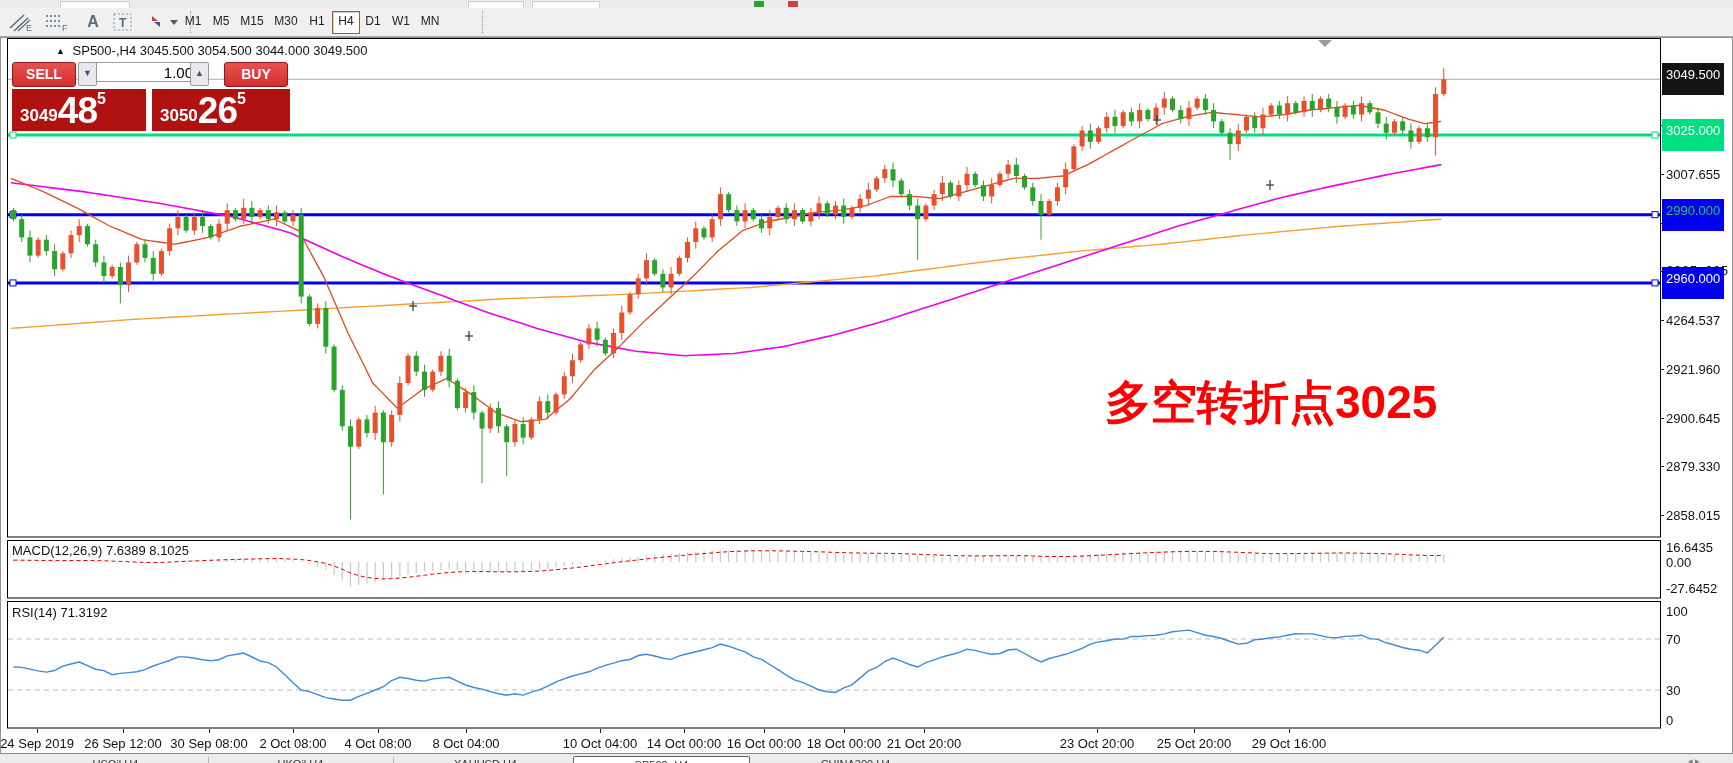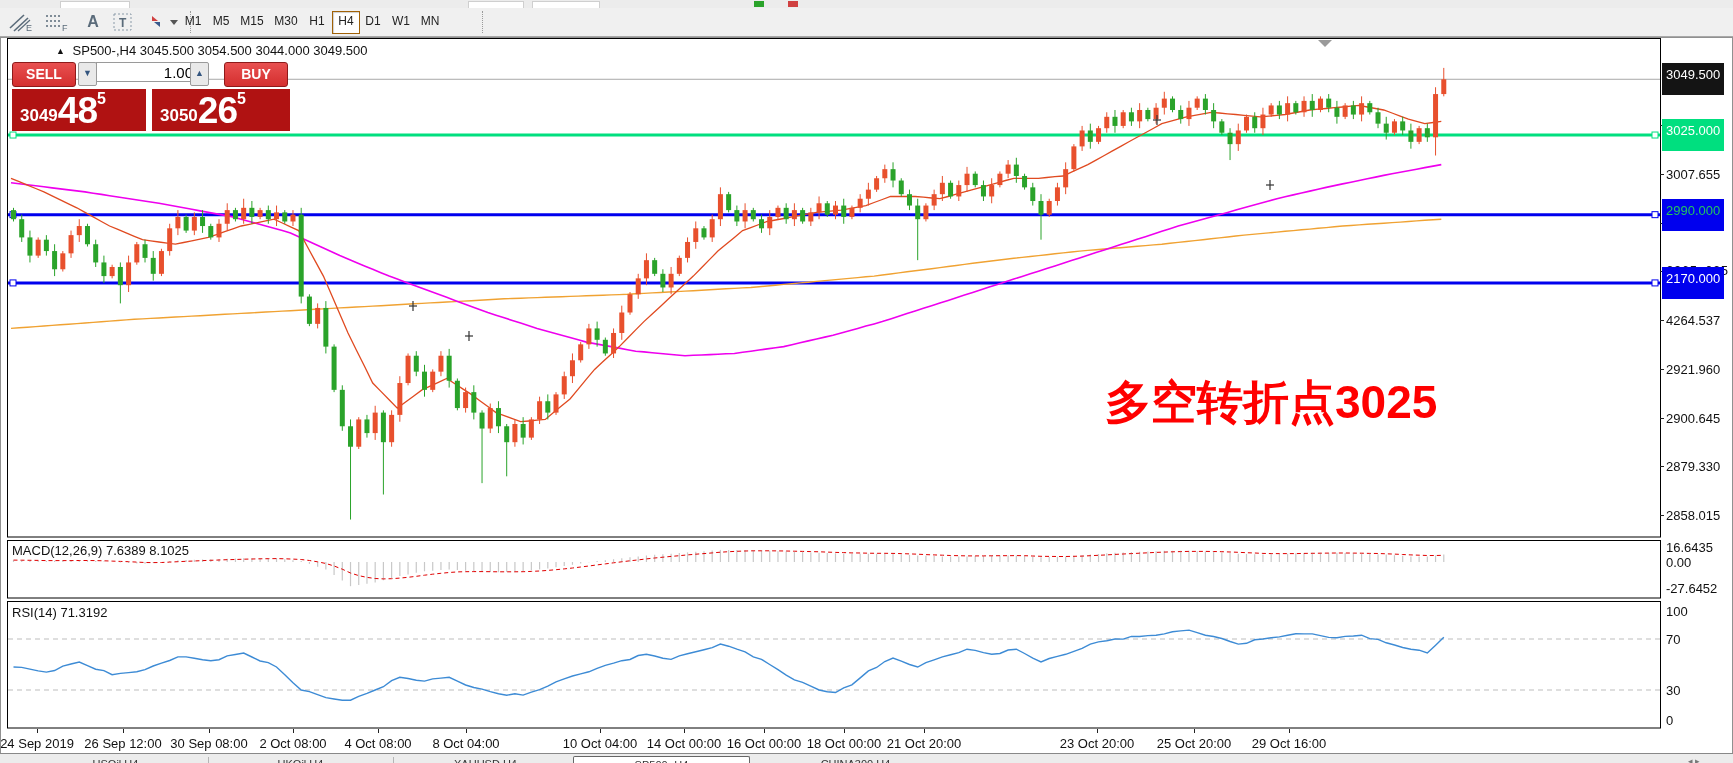--- a/index.html
+++ b/index.html
@@ -705,21 +705,21 @@
       <div class="tick-label" style="top: 369.47px;">2921.960</div>
       <div class="tick-dash" style="top: 417.968px;"></div>
       <div class="tick-label" style="top: 417.968px;">2900.645</div>
       <div class="tick-dash" style="top: 466.466px;"></div>
       <div class="tick-label" style="top: 466.466px;">2879.330</div>
       <div class="tick-dash" style="top: 514.964px;"></div>
       <div class="tick-label" style="top: 514.964px;">2858.015</div>
       <div class="price-badge" style="top: 79.2778px; background: rgb(20, 20, 20); color: rgb(255, 255, 255);">3049.500</div>
       <div class="price-badge" style="top: 135.023px; background: rgb(0, 223, 127); color: rgb(255, 255, 255);">3025.000</div>
       <div class="price-badge" style="top: 214.658px; background: rgb(0, 0, 238); color: #22c55e;">2990.000</div>
-      <div class="price-badge" style="top: 282.917px; background: rgb(0, 0, 238); color: rgb(255, 255, 255);">2170.000</div>
+      <div class="price-badge" style="top: 282.917px; background: rgb(0, 0, 238); color: rgb(255, 255, 255);">2960.000</div>
     </div>
   <div id="indicator-axes">
       <div class="tick-label" style="top: 547px;">16.6435</div>
       <div class="tick-label" style="top: 562px;">0.00</div>
       <div class="tick-label" style="top: 587.71px;">-27.6452</div>
       <div class="tick-label" style="top: 611px;">100</div>
       <div class="tick-label" style="top: 639px;">70</div>
       <div class="tick-label" style="top: 690px;">30</div>
       <div class="tick-label" style="top: 720px;">0</div>
     </div>

